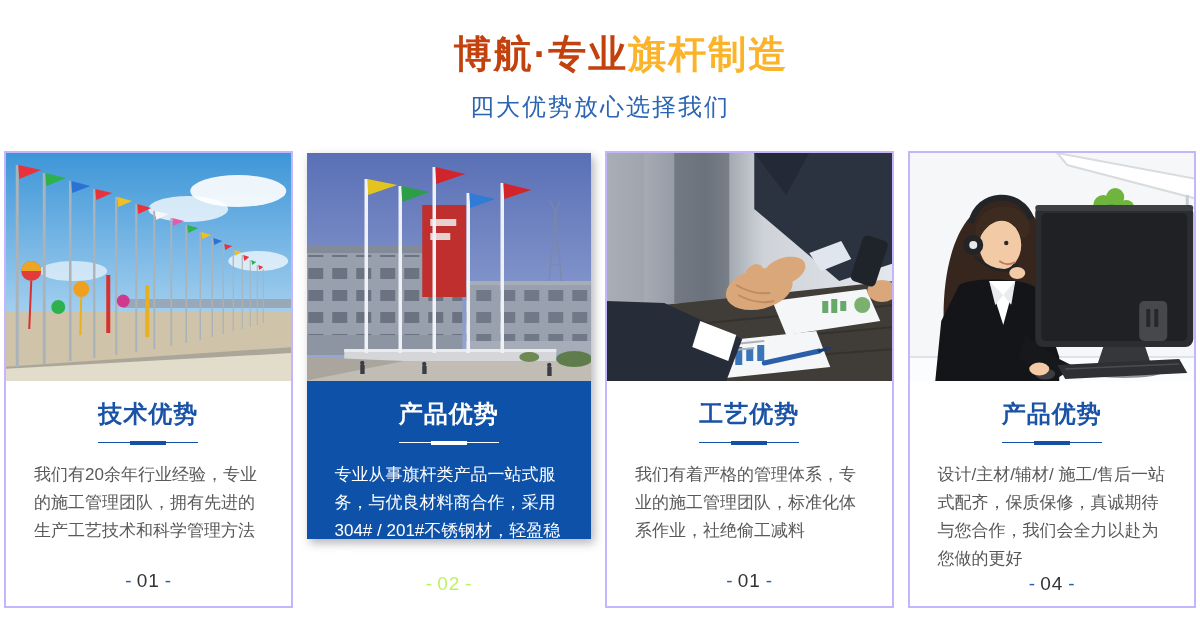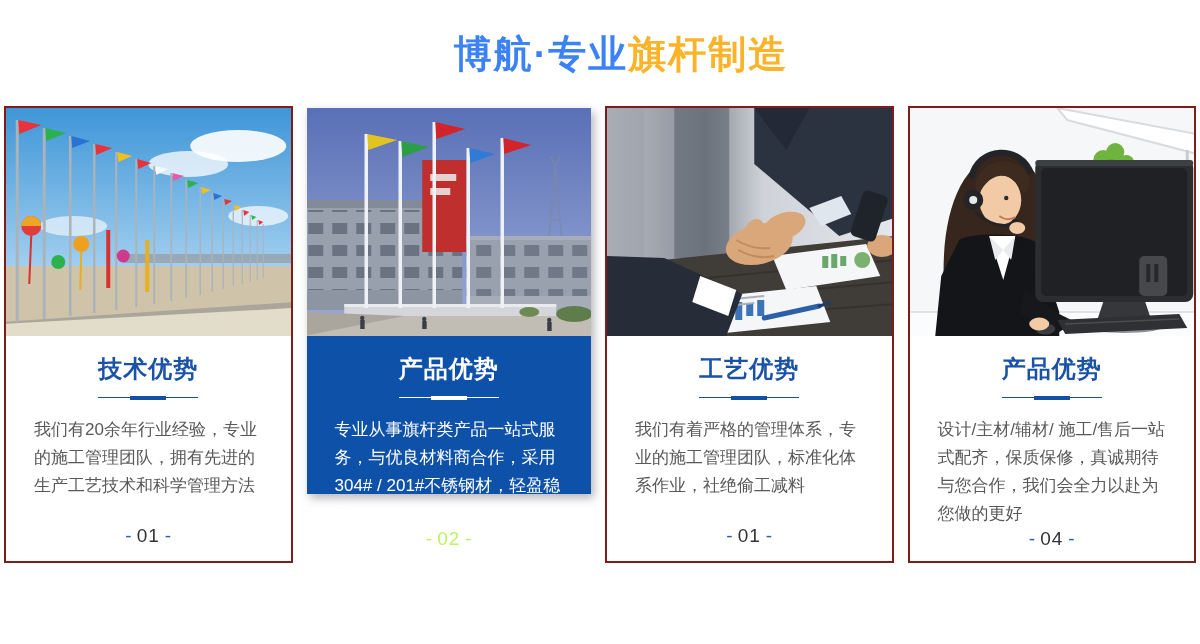--- a/index.html
+++ b/index.html
@@ -2,26 +2,26 @@
 <html><head>
 <meta charset="utf-8">
 <style>
   html,body{margin:0;padding:0;}
   body{
     width:1200px;height:644px;background:#ffffff;overflow:hidden;
     font-family:"Liberation Sans","DejaVu Sans",sans-serif;
   }
   .header{padding-top:32px;text-align:center;}
   .main-title{margin:0;font-size:38px;font-weight:bold;letter-spacing:2px;line-height:1.2;}
-  .t-blue{color:#3b82f6;margin-left:42px;}
+  .t-blue{color:#c2410c;margin-left:42px;}
   .t-orange{color:#fbb42a;}
   .subtitle{margin-top:13px;font-size:24px;color:#2a64b2;letter-spacing:2px;}
   .cards{display:flex;gap:14px;padding:0 4px;margin-top:28px;align-items:flex-start;}
   .card{
-    flex:1;min-width:0;background:#fff;border:2px solid #7f1d1d;
+    flex:1;min-width:0;background:#fff;border:2px solid #c4b5fd;
     height:453px;display:flex;flex-direction:column;box-sizing:content-box;
   }
   .card--highlight{
     border:none;background:#0e51a8;height:386px;margin-top:2px;
     box-shadow:3px 4px 9px rgba(40,40,60,0.35);
   }
   .card-image{height:228px;overflow:hidden;flex:none;}
   .card-image svg{display:block;width:100%;height:100%;}
   .card-text{flex:1;display:flex;flex-direction:column;padding:17px 28px 8px;min-height:0;}
   .card-title{font-size:24px;font-weight:bold;color:#1a52a6;text-align:center;letter-spacing:1px;}
@@ -39,20 +39,21 @@
   .card--highlight .card-num,
   .card--highlight .card-num .dash{color:#bef264;}
 </style>
 </head>
 <body>
 
 <div class="page">
 
   <div class="header">
     <h1 class="main-title"><span class="t-blue">博航·专业</span><span class="t-orange">旗杆制造</span></h1>
+    <div class="subtitle">四大优势放心选择我们</div>
   </div>
 
   <div class="cards">
 
     <div class="card">
       <div class="card-image">
         <svg viewBox="0 0 290 228" preserveAspectRatio="xMidYMid slice">
           <defs>
             <linearGradient id="sky1" x1="0" y1="0" x2="0" y2="1">
               <stop offset="0" stop-color="#3e96d8"></stop>

